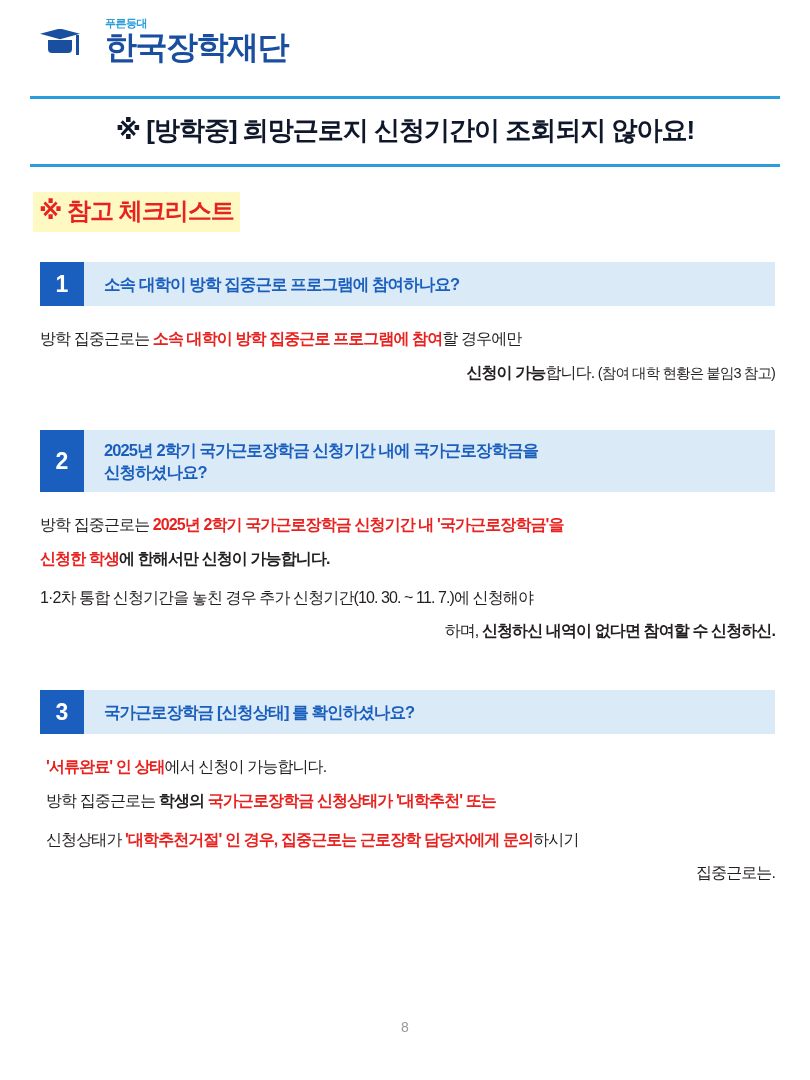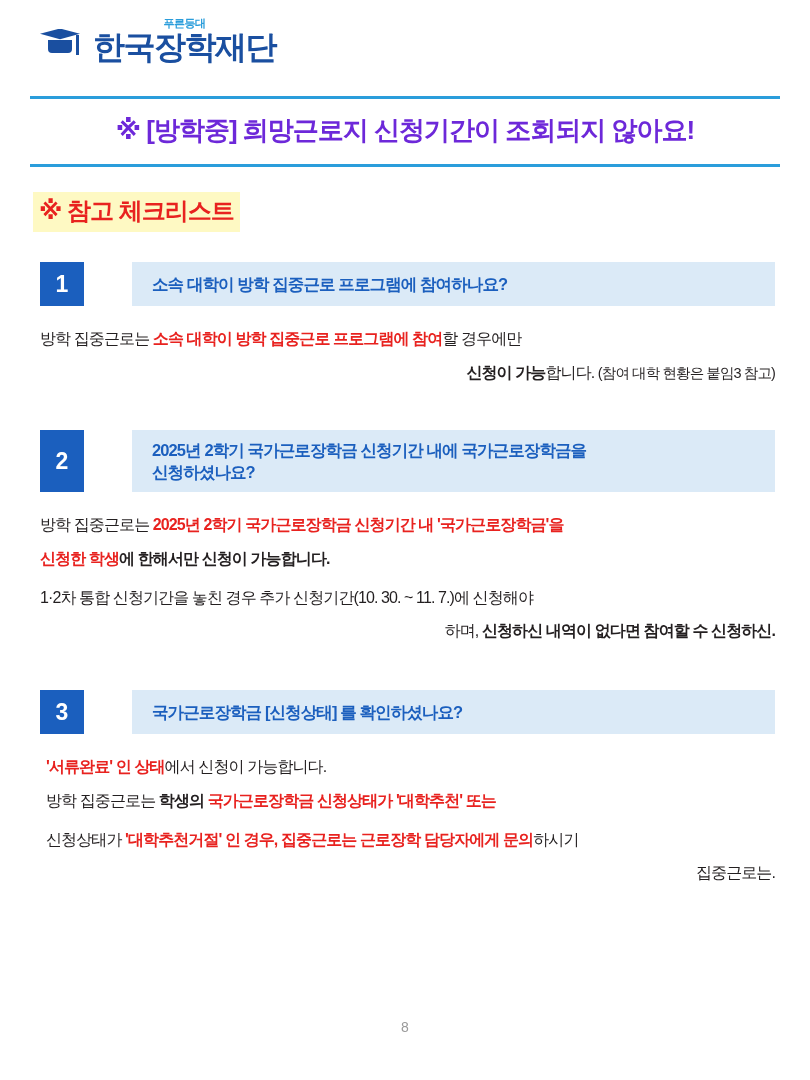--- a/index.html
+++ b/index.html
@@ -16,22 +16,21 @@
     overflow: hidden;
   }
 
   
   .logo-area {
     position: absolute;
     left: 40px;
     top: 18px;
     display: flex;
     align-items: center;
-    gap: 7px;
-    text-align: center;
+    gap: 19px;
   }
   .logo-mark {
     width: 46px;
     height: 40px;
     position: relative;
     flex: none;
   }
   .logo-mark .cap {
     position: absolute;
     left: 0;
@@ -86,21 +85,21 @@
     width: 750px;
     border-top: 3px solid #2a9ddb;
     border-bottom: 3px solid #2a9ddb;
     padding: 14px 0 16px;
     text-align: center;
     box-sizing: border-box;
   }
   .title-band .title-text {
     font-size: 26px;
     font-weight: bold;
-    color: #6d28d9;
+    color: #0f172a;
     letter-spacing: -1px;
   }
 
   
   .check-heading {
     position: absolute;
     left: 33px;
     top: 192px;
   }
   .check-heading span {
@@ -136,21 +135,20 @@
     justify-content: center;
   }
   .head-bar {
     flex: 1;
     background: #dbeaf7;
     display: flex;
     align-items: center;
     padding-left: 20px;
     padding-right: 12px;
     box-sizing: border-box;
-    margin-left: 48px;
   }
   .head-bar .head-text {
     font-size: 16.5px;
     font-weight: bold;
     color: #1b5fbe;
     letter-spacing: -0.9px;
     line-height: 1.35;
   }
   .item-head.tall { height: 62px; }
 

